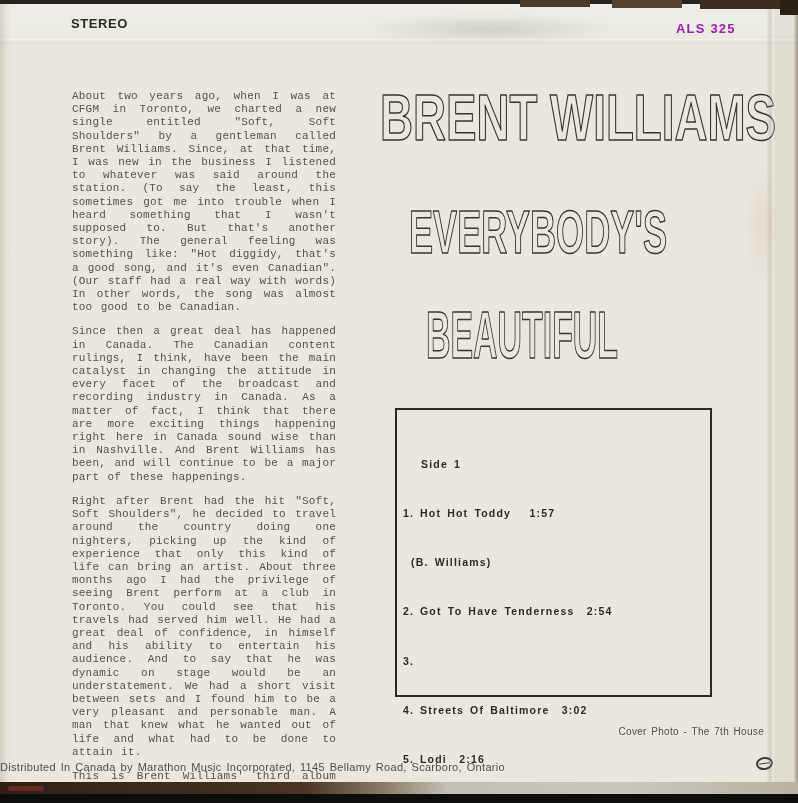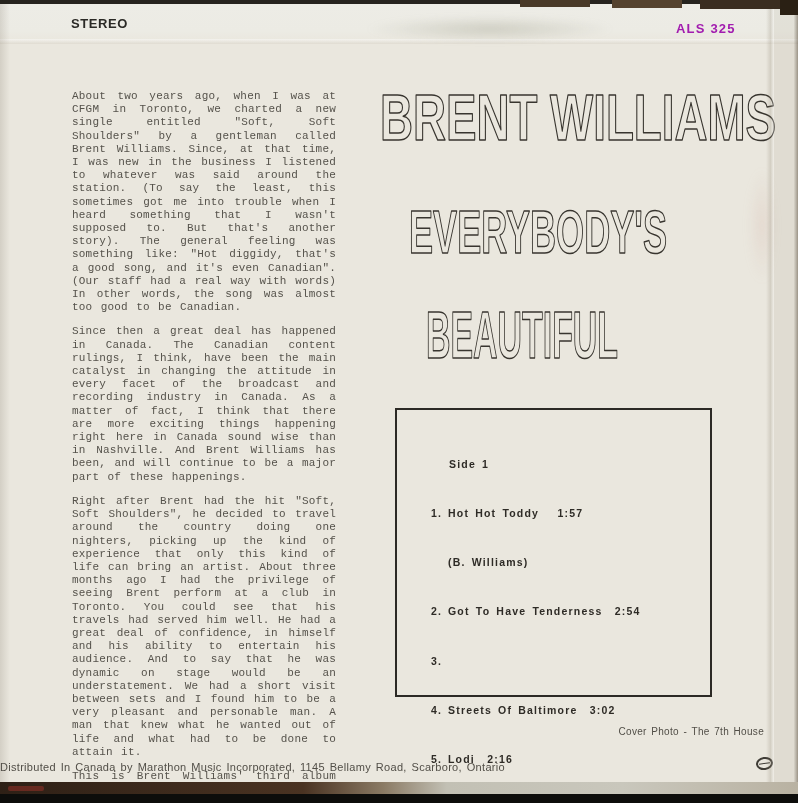--- a/index.html
+++ b/index.html
@@ -55,27 +55,27 @@
   
   .title-svg{position:absolute;overflow:visible;}
   .title-svg text{
     font-family:"Liberation Sans",sans-serif;font-weight:bold;
     fill:none;stroke:#38352f;stroke-width:1.5px;stroke-linejoin:round;
   }
 
   
   .tracks{position:absolute;left:395px;top:408px;width:317px;height:289px;
     box-sizing:border-box;border:2px solid #2c2a25;
-    padding:13px 4px 0 34px;
+    padding:13px 4px 0 6px;
     font-size:10.5px;font-weight:bold;letter-spacing:1.2px;word-spacing:2px;
     line-height:16.4px;color:#2e2b26;white-space:pre;}
   .side-label{margin-left:18px;}
   .trk{display:flex;}
   .trk .num{flex:0 0 17px;}
-  .trk.cont{margin-left:17px;}
+  .trk.cont{margin-left:8px;}
 
   
   .cover-photo-credit{position:absolute;right:34px;top:726px;font-size:10px;
     letter-spacing:0.3px;word-spacing:1.5px;color:#514e47;}
   .distribution{position:absolute;left:0;top:761px;width:100%;text-align:left;
     font-size:11px;letter-spacing:0.3px;word-spacing:1.5px;color:#514e47;}
 
   
   .label-logo{position:absolute;left:756px;top:757px;width:17px;height:13px;
     border:2px solid #3f3c36;border-radius:50%;transform:rotate(-8deg);box-sizing:border-box;}

